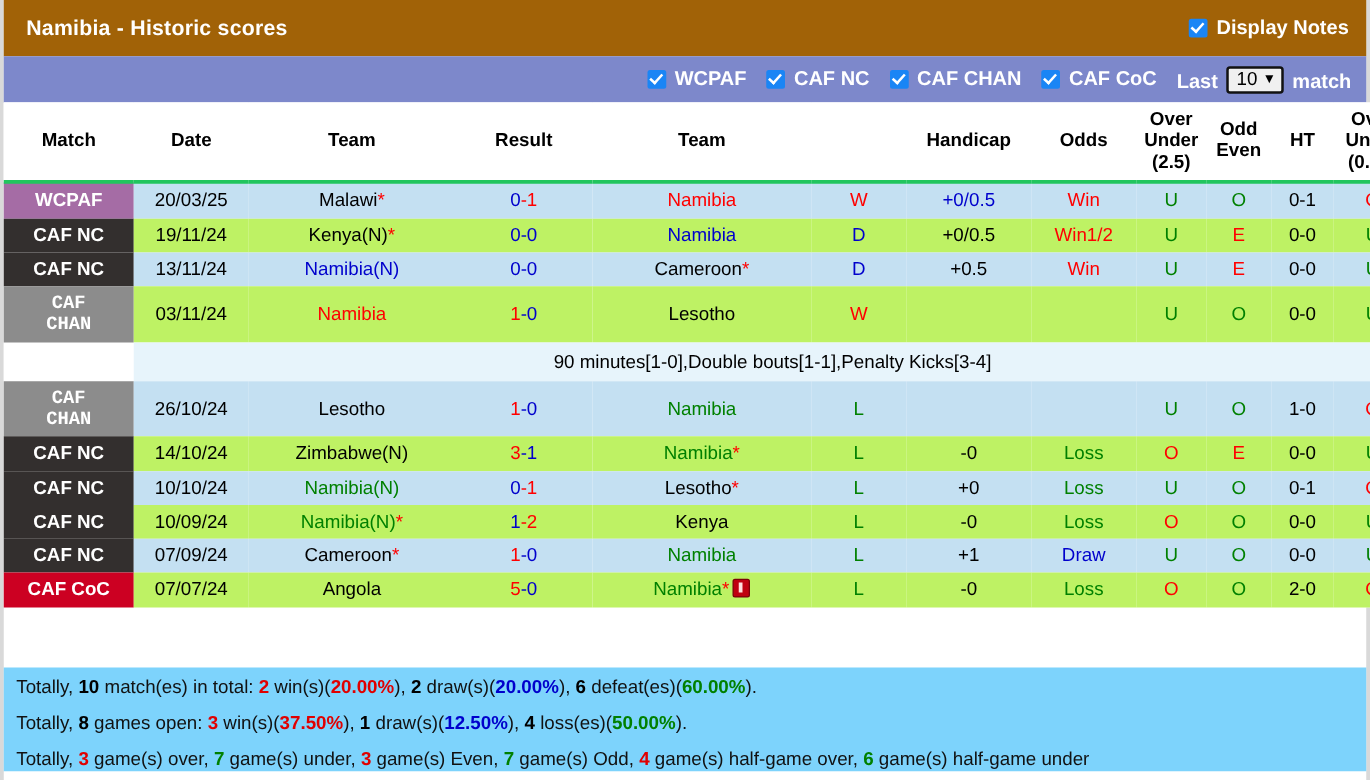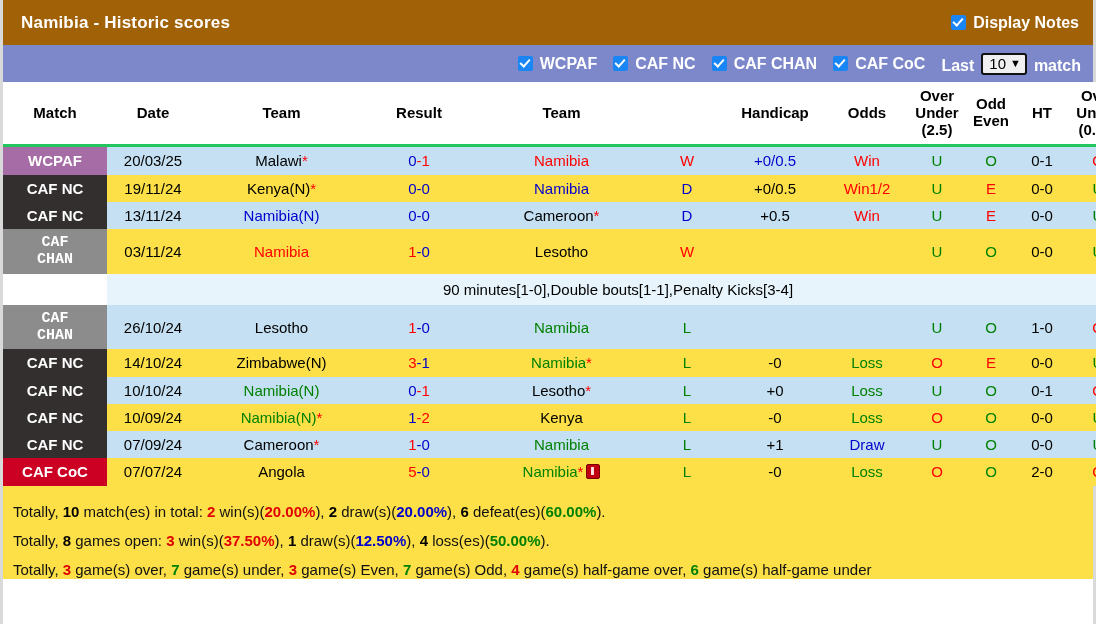--- a/index.html
+++ b/index.html
@@ -138,21 +138,21 @@
     border-bottom: 3px solid #22c55e;
   }
   table.scores td {
     text-align: center;
     padding: 5px 2px;
     font-size: 15px;
     vertical-align: middle;
     line-height: 1.15;
   }
   tr.rA td { background: #c4e0f2; }
-  tr.rB td { background: #fde047; }
+  tr.rB td { background: #bef264; }
   tr.note td { background: #e7f4fb; padding: 7px 2px; }
 
   
   td.tag {
     color: #ffffff;
     font-weight: bold;
     font-size: 15px;
     padding: 5px 1px;
     line-height: 1.12;
   }
@@ -201,24 +201,25 @@
     position: absolute;
     left: 4px;
     top: 2px;
     width: 3px;
     height: 8px;
     background: #ffdede;
   }
 
   
   .footer {
-    padding: 17px 10px 0 10px;
+    padding: 7px 10px 0 10px;
     font-size: 15px;
     color: #111111;
-    background: #fde047;
+    background: #7dd3fc;
+    margin-top: 48px;
   }
   .footer p {
     margin: 0 0 11px 0;
     line-height: 1.2;
     white-space: nowrap;
   }
   .f-red   { color: #e00000; font-weight: bold; }
   .f-blue  { color: #0000cc; font-weight: bold; }
   .f-green { color: #008000; font-weight: bold; }
   .f-bk    { color: #000000; font-weight: bold; }

